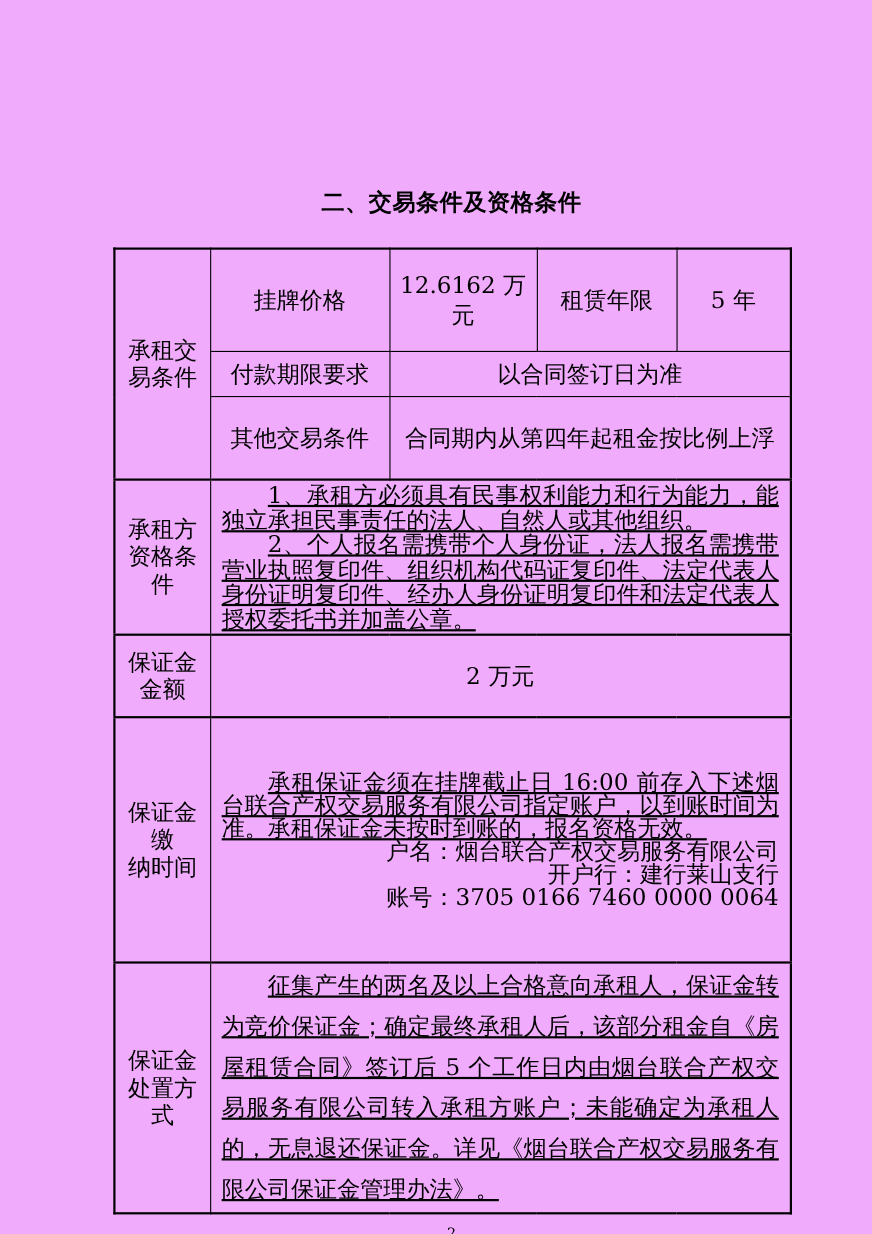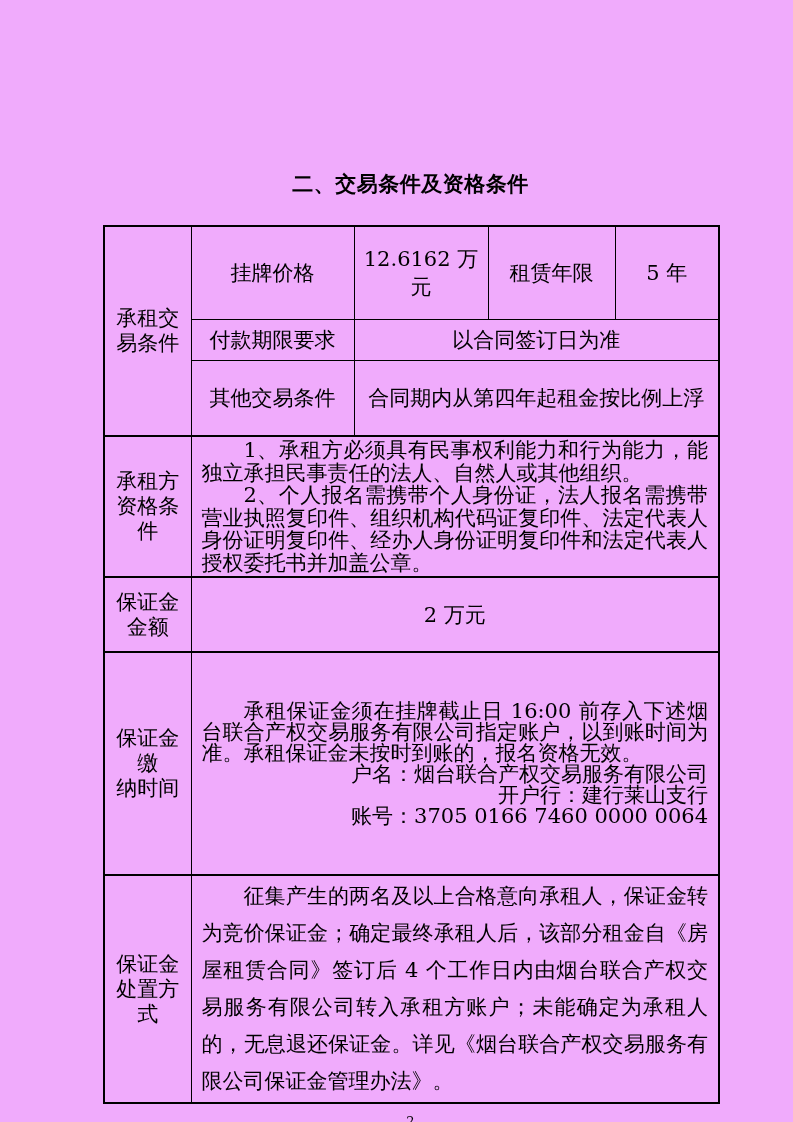--- a/index.html
+++ b/index.html
@@ -69,20 +69,21 @@
   .r4 > td { height: 113px; }
   .r5 > td { height: 73px; }
   .r6 > td { height: 217px; }
   .r7 > td { height: 184px; }
   .r4 td.txt { line-height: 22.5px; }
   .r6 td.txt { line-height: 21px; border-radius: 13px; }
   .r7 td.txt { line-height: 37px; }
   p.para {
     margin: 0;
     text-indent: 2em;
+    text-decoration: underline;
   }
   .acct-line {
     padding-left: 2em;
     text-align: right;
   }
   .page-num {
     margin-top: 9px;
     text-align: center;
     font-size: 13px;
     line-height: 18px;
@@ -141,21 +142,21 @@
             <p class="para">承租保证金须在挂牌截止日 16:00 前存入下述烟台联合产权交易服务有限公司指定账户，以到账时间为准。承租保证金未按时到账的，报名资格无效。</p>
             <div class="acct-line">户名：烟台联合产权交易服务有限公司</div>
             <div class="acct-line">开户行：建行莱山支行</div>
             <div class="acct-line">账号：3705 0166 7460 0000 0064</div>
           </td>
         </tr>
         <tr class="r7 major">
           <th class="rowhead">保证金
 处置方式</th>
           <td class="txt" colspan="4">
-            <p class="para">征集产生的两名及以上合格意向承租人，保证金转为竞价保证金；确定最终承租人后，该部分租金自《房屋租赁合同》签订后 4 个工作日内由烟台联合产权交易服务有限公司转入承租方账户；未能确定为承租人的，无息退还保证金。详见《烟台联合产权交易服务有限公司保证金管理办法》。</p>
+            <p class="para">征集产生的两名及以上合格意向承租人，保证金转为竞价保证金；确定最终承租人后，该部分租金自《房屋租赁合同》签订后 5 个工作日内由烟台联合产权交易服务有限公司转入承租方账户；未能确定为承租人的，无息退还保证金。详见《烟台联合产权交易服务有限公司保证金管理办法》。</p>
           </td>
         </tr>
       </tbody>
     </table>
 
     <div class="page-num">2</div>
   </div>
 </div>
 
 </body></html>

